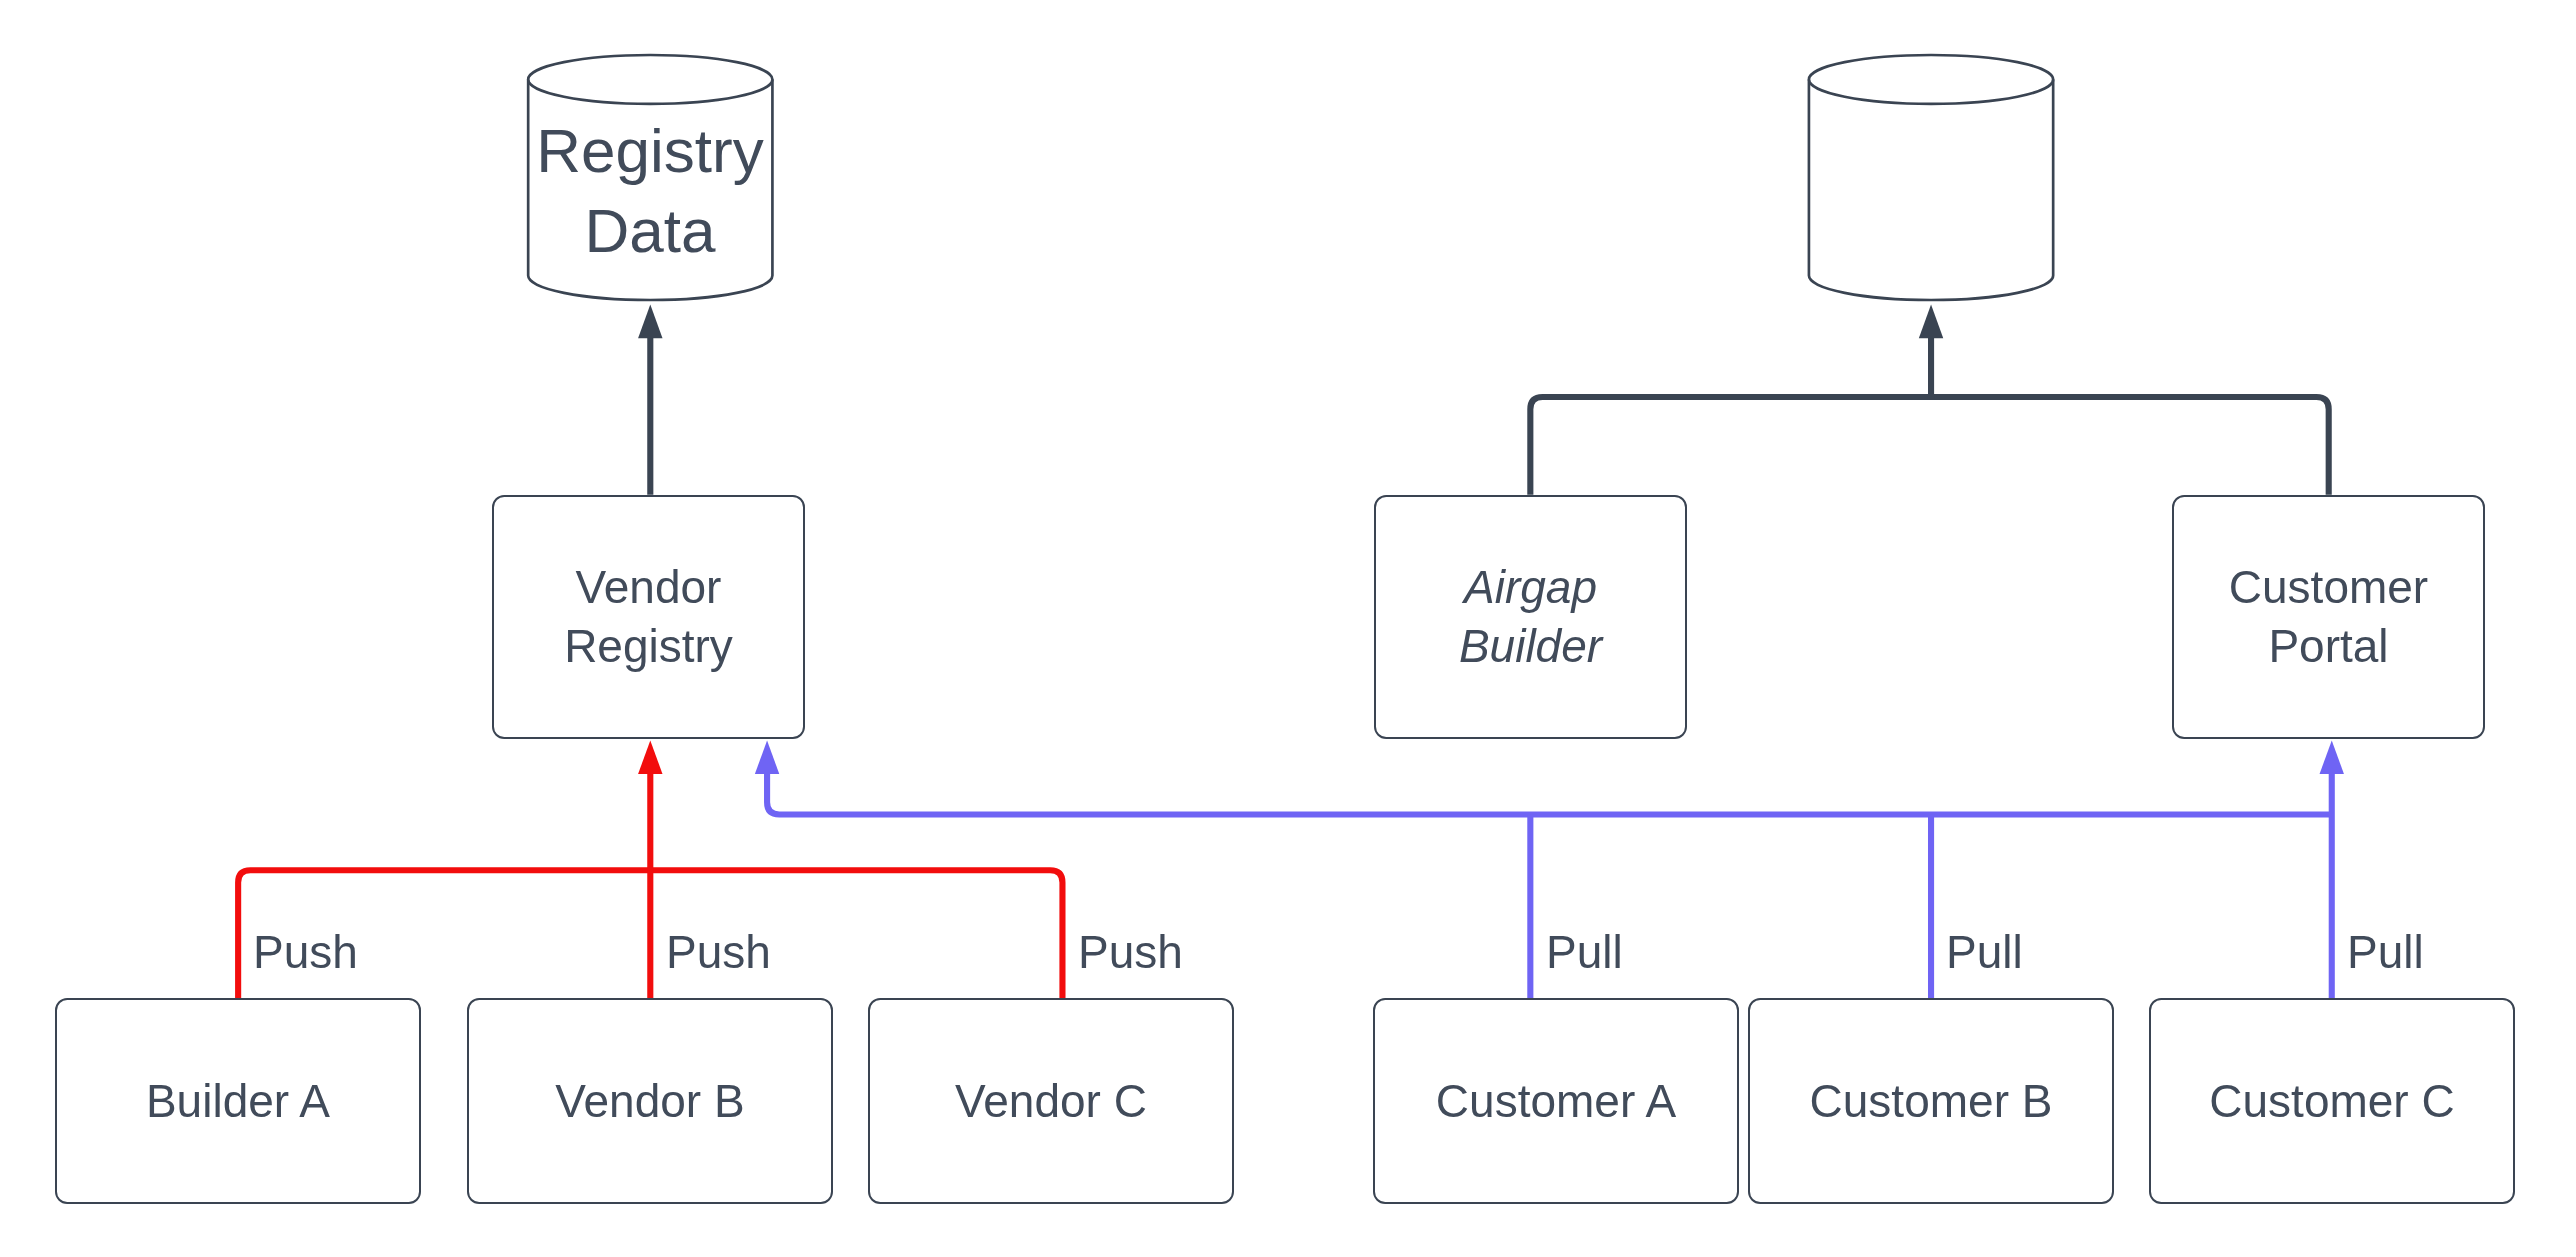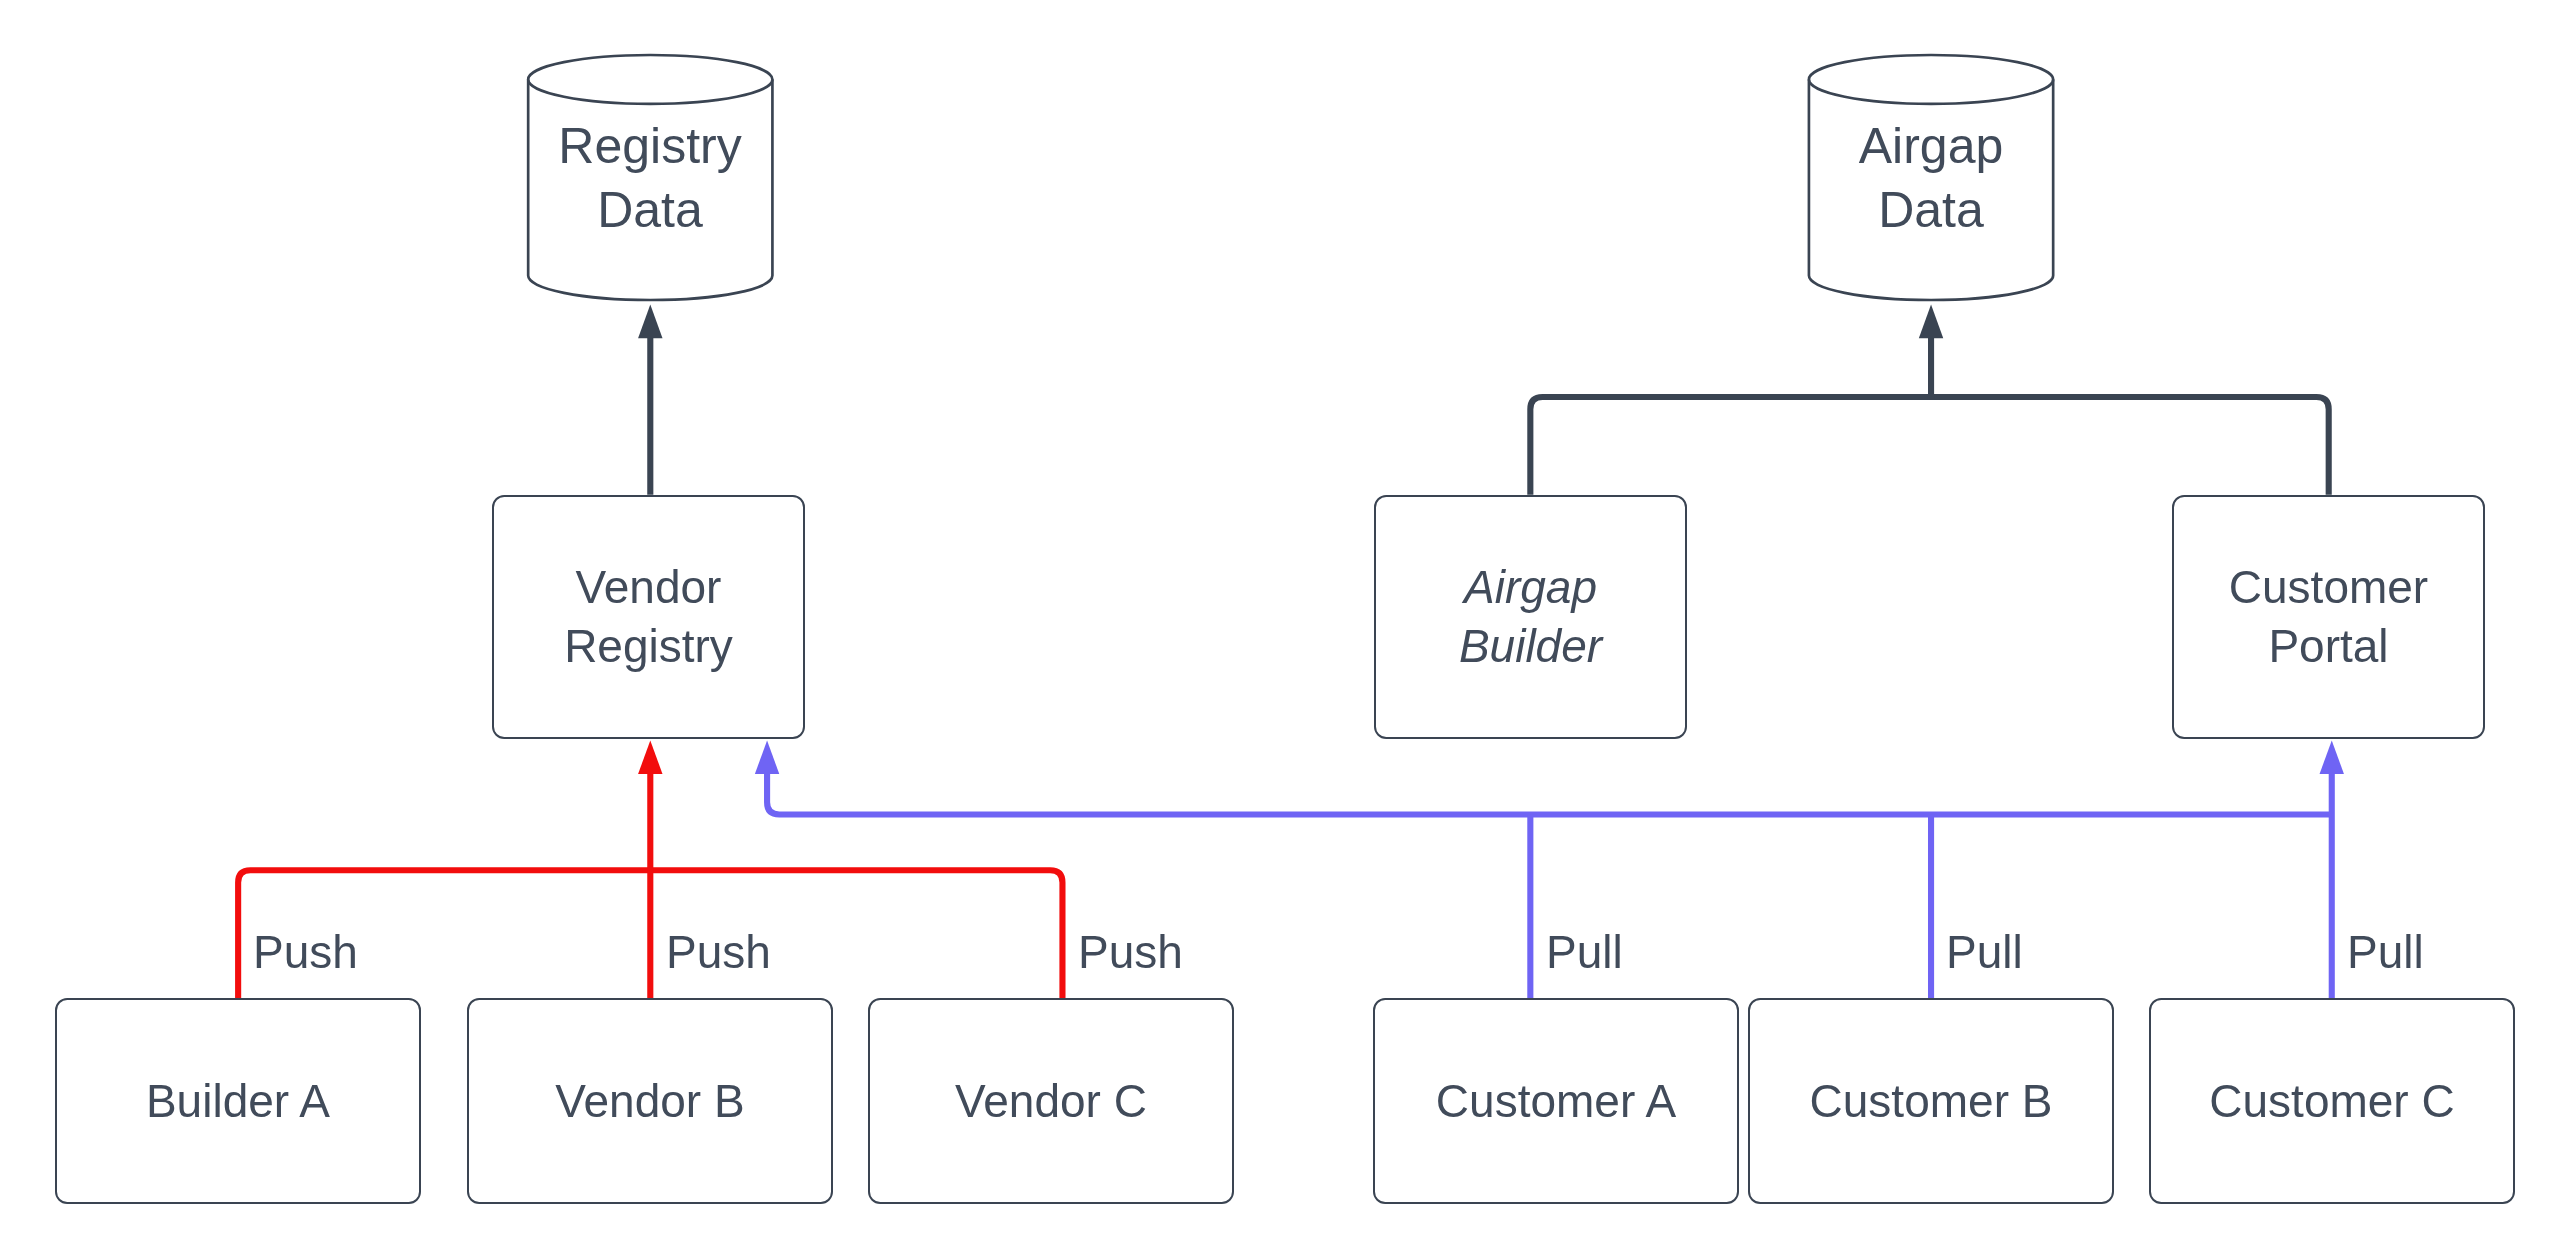--- a/index.html
+++ b/index.html
@@ -45,25 +45,25 @@
 
   .mid-node    { width: 313px; height: 244px; top: 495px; align-items: center; }
   .bottom-node { width: 366px; height: 206px; top: 998px; }
 
   .cyl-label {
     position: absolute;
     top: 114px;
     width: 214px;
     height: 153px;
     display: flex;
-    align-items: flex-start;
+    align-items: center;
     justify-content: center;
     text-align: center;
     color: var(--text);
-    font-size: 50px;
+    font-size: 62px;
     line-height: 1.28;
   }
   .edge-label {
     position: absolute;
     top: 928px;
     height: 49px;
     color: var(--text);
     font-size: 46px;
     line-height: 49px;
     white-space: nowrap;
@@ -102,23 +102,20 @@
     </g>
     <g>
       <path class="cyl" d="M2370 104 A160 32 0 0 1 2690 104 L2690 361 A160 32 0 0 1 2370 361 Z"></path>
       <path class="cyl-rim" d="M2370 104 A160 32 0 0 0 2690 104"></path>
     </g>
   </svg>
 
   <div class="cyl-label" style="left:543px;">
     <span>Registry Data</span>
   </div>
-  <div class="cyl-label" style="left:1824px;">
-    <span>Airgap Data</span>
-  </div>
 
   <div class="node mid-node" style="left:492px;">
     <div class="lbl">Vendor Registry</div>
   </div>
   <div class="node mid-node" style="left:1374px;font-style:italic;">
     <div class="lbl">Airgap Builder</div>
   </div>
   <div class="node mid-node" style="left:2172px;">
     <div class="lbl">Customer Portal</div>
   </div>

